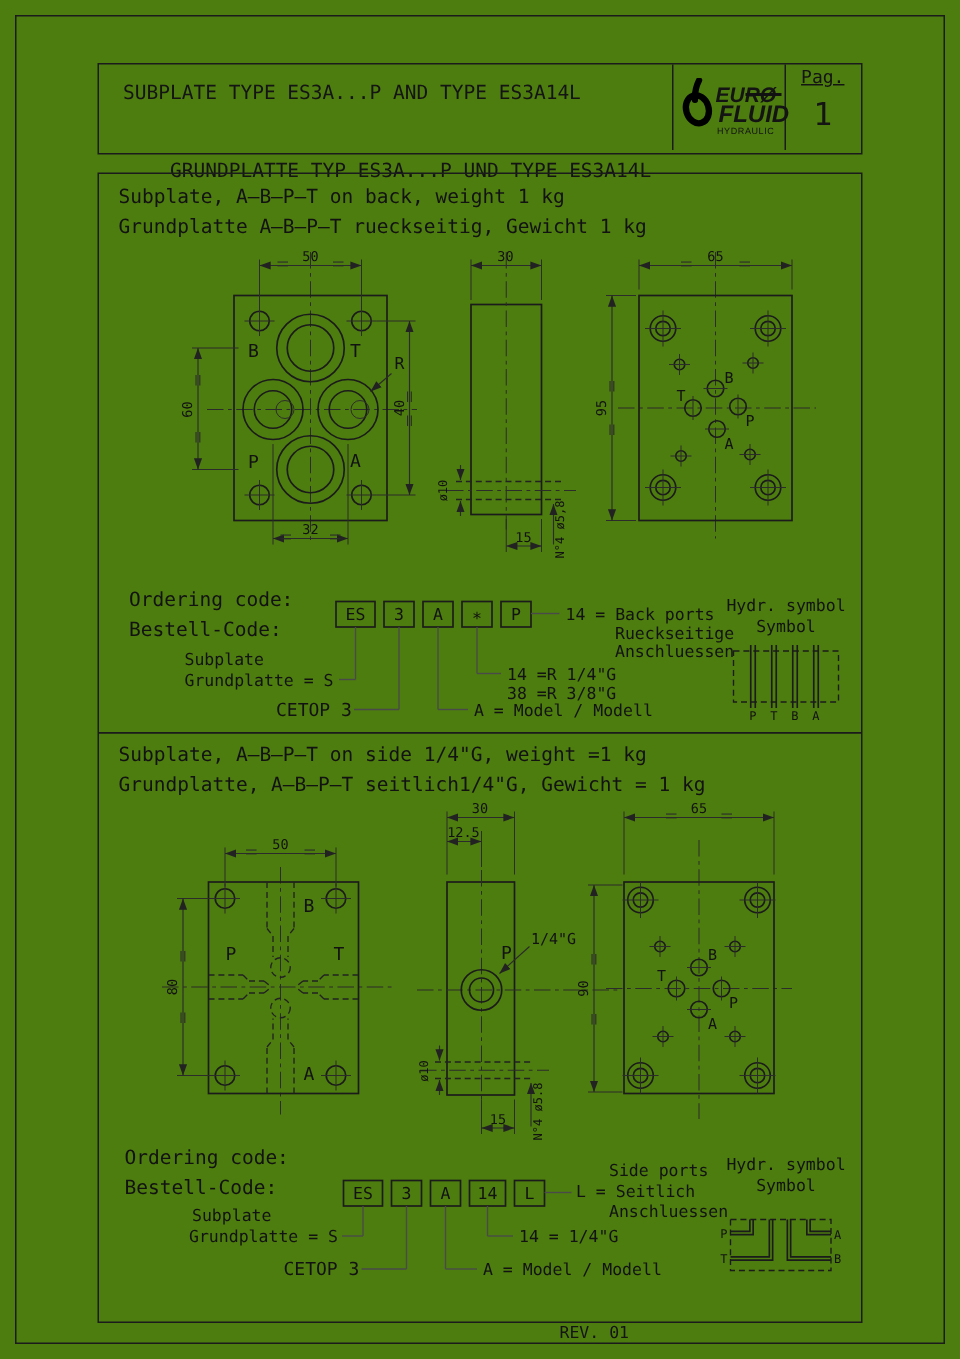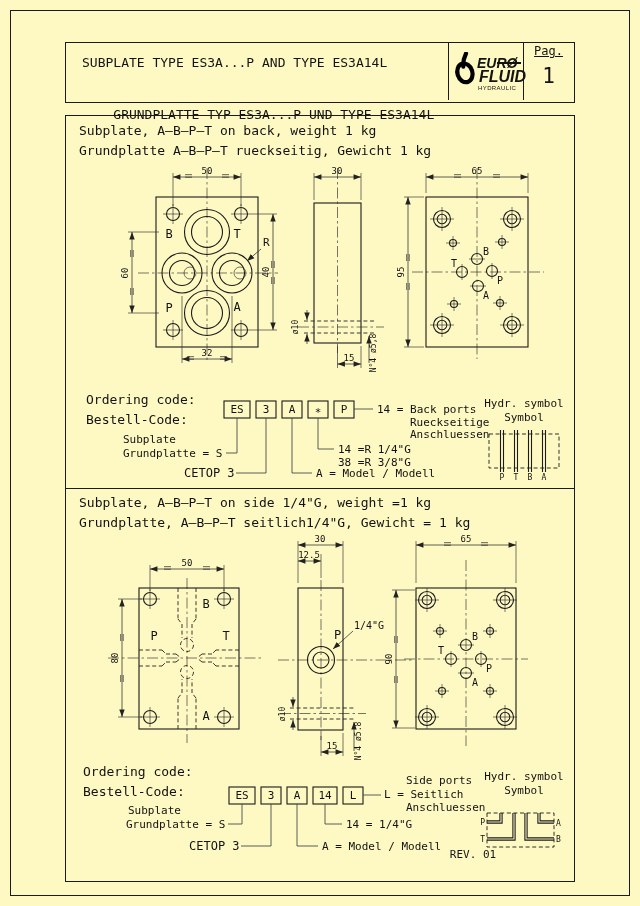--- a/index.html
+++ b/index.html
@@ -1,35 +1,35 @@
 <!DOCTYPE html>
 <html><head>
 <meta charset="utf-8">
 <style>
   html,body{margin:0;padding:0;background:#e8e8e8;}
-  .page{position:relative;width:640px;height:906px;background:#fef9c3;overflow:hidden;
+  .page{position:relative;width:640px;height:906px;background:#4d7c0f;overflow:hidden;
         font-family:"DejaVu Sans Mono",monospace;color:#141414;}
   .abs{position:absolute;}
   .pageborder{left:10px;top:10px;width:618px;height:884px;border:1.2px solid #1b1b1b;}
   .headerbox{left:65px;top:42px;width:508px;height:59px;border:1.2px solid #1b1b1b;}
   .mainbox{left:65px;top:115px;width:508px;height:765px;border:1.2px solid #1b1b1b;}
   .vdiv{width:1px;background:#1b1b1b;}
   .htitle{left:82px;top:50px;font-size:13px;line-height:26px;white-space:pre;}
   .pag{left:524px;top:44px;width:49px;text-align:center;}
   .pag .pl{font-size:12px;text-decoration:underline;}
   .pag .pn{font-size:21px;margin-top:6px;}
   .logo{left:449px;top:44px;width:74px;height:57px;}
   .logo .eu{position:absolute;left:28px;top:11px;font-family:"Liberation Sans",sans-serif;
             font-style:italic;font-weight:bold;font-size:14px;letter-spacing:0px;}
   .logo .fl{position:absolute;left:30px;top:24px;font-family:"Liberation Sans",sans-serif;
             font-style:italic;font-weight:bold;font-size:16px;}
   .logo .hy{position:absolute;left:29px;top:41px;font-family:"Liberation Sans",sans-serif;
             font-size:6px;letter-spacing:0.4px;}
   .logo .strike{position:absolute;left:48px;top:18px;width:24px;height:1.5px;background:#111;}
-  .footer{left:373px;top:848px;width:200px;text-align:center;font-size:11px;}
+  .footer{left:373px;top:882px;width:200px;text-align:left;font-size:11px;}
   svg{position:absolute;}
   svg text{fill:#121212;font-family:"DejaVu Sans Mono",monospace;}
   .f8{font-size:8px;} .f9{font-size:9px;} .f10{font-size:10px;}
   .f11{font-size:11px;} .f12{font-size:12px;} .f13{font-size:13px;}
   .mid{text-anchor:middle;} .enda{text-anchor:end;}
   .ln{stroke:#1b1b1b;stroke-width:1.1;fill:none;}
   .tn{stroke:#2b2b2b;stroke-width:.65;fill:none;}
   .dm{stroke:#2b2b2b;stroke-width:.75;fill:none;}
   .cl{stroke:#2b2b2b;stroke-width:.65;fill:none;stroke-dasharray:11 3 2.5 3;}
   .hd{stroke:#222;stroke-width:.9;fill:none;stroke-dasharray:4 2.6;}

